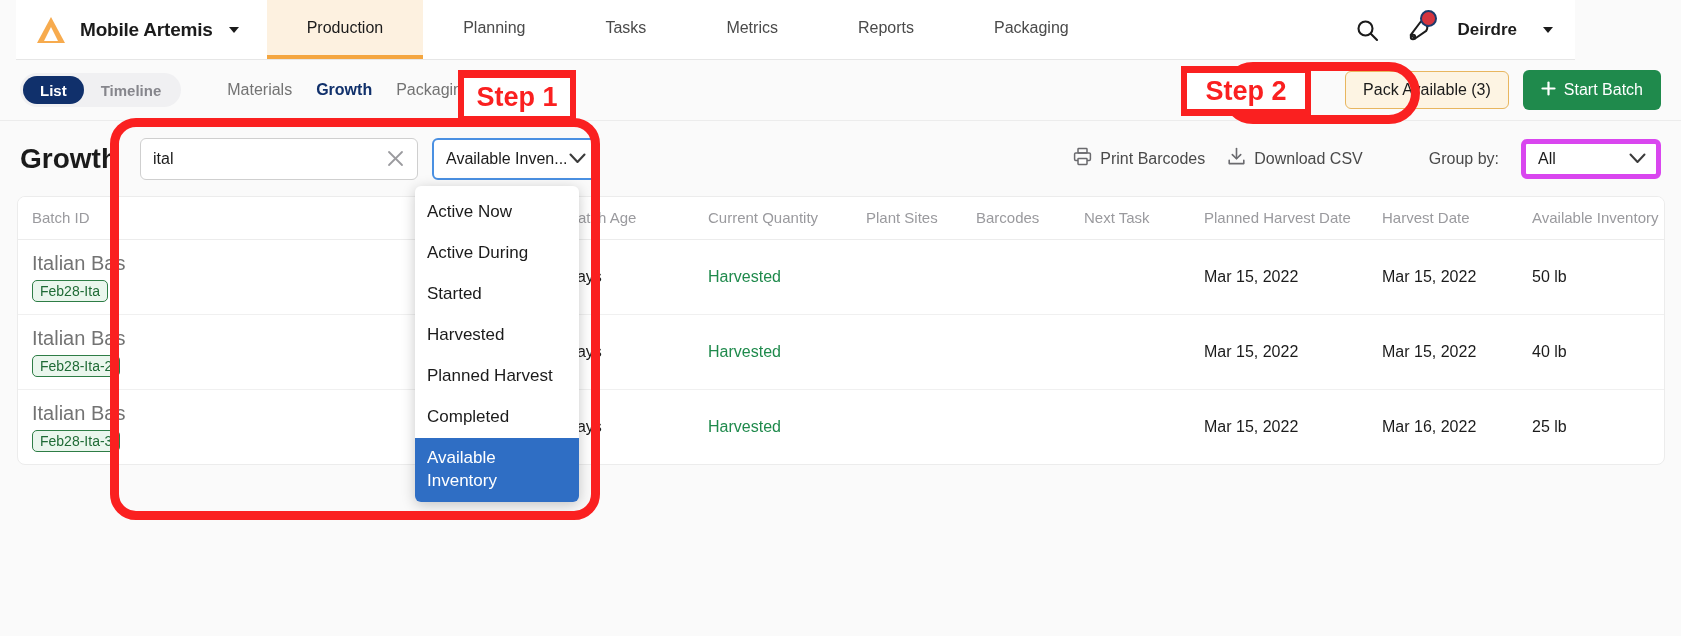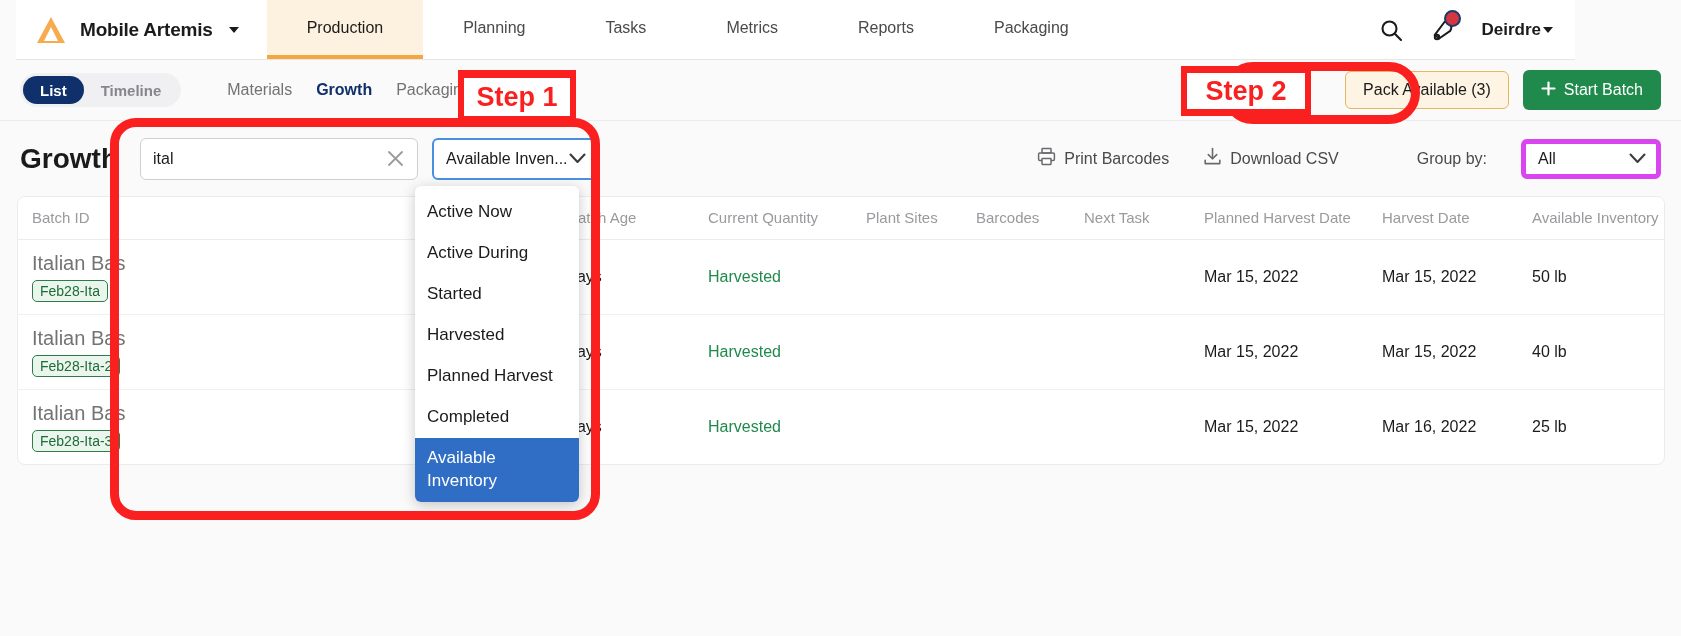--- a/index.html
+++ b/index.html
@@ -35,21 +35,21 @@
     border-bottom: 4px solid #f5a councils;
   }
   .nav-tab.active { border-bottom-color: #f4a640; }
   .topnav-right { margin-left: auto; display: flex; align-items: center; gap: 26px; padding-right: 22px; }
   .icon-btn { cursor: pointer; display: flex; align-items: center; justify-content: center; position: relative; }
   .bell-badge {
     position: absolute; top: -7px; right: -6px; width: 17px; height: 17px; border-radius: 50%;
     background: #d5353f; border: 2px solid #1b3a6b;
   }
   .user-name { font-size: 17px; font-weight: bold; color: #1b1b1b; }
-  .user-wrap { display: flex; align-items: center; gap: 0; cursor: pointer; }
+  .user-wrap { display: flex; align-items: center; gap: 24px; cursor: pointer; }
 
   
   .subnav {
     position: absolute; top: 60px; left: 0; width: 1681px; height: 61px;
     background: #fafafa; border-bottom: 1px solid #ececec;
     display: flex; align-items: center; padding: 0 20px; gap: 16px;
   }
   .seg {
     display: flex; align-items: center; background: #f0f0f2; border-radius: 18px;
     padding: 3px; height: 34px;
@@ -88,21 +88,21 @@
   .search-box input {
     border: none; outline: none; font-size: 16px; color: #1b1b1b; flex: 1;
     font-family: "Liberation Sans", sans-serif; background: transparent;
   }
   .clear-x { cursor: pointer; display: flex; }
   .select-box {
     width: 166px; height: 42px; border: 2px solid #4a90e2; border-radius: 6px; background: #fff;
     display: flex; align-items: center; justify-content: space-between; padding: 0 10px 0 12px;
     font-size: 16px; color: #1b1b1b; cursor: pointer;
   }
-  .head-right { margin-left: auto; display: flex; align-items: center; gap: 34px; }
+  .head-right { margin-left: auto; display: flex; align-items: center; gap: 22px; }
   .tool-link { display: flex; align-items: center; gap: 8px; font-size: 16px; color: #4a4a4a; cursor: pointer; }
   .groupby-label { font-size: 16px; color: #4a4a4a; margin-left: 44px; }
   .groupby-select {
     width: 140px; height: 40px; border: 5px solid #d946ef; border-radius: 6px; background: #fff;
     display: flex; align-items: center; justify-content: space-between; padding: 0 10px 0 12px;
     font-size: 16px; color: #1b1b1b; cursor: pointer;
   }
 
   
   .table-card {

